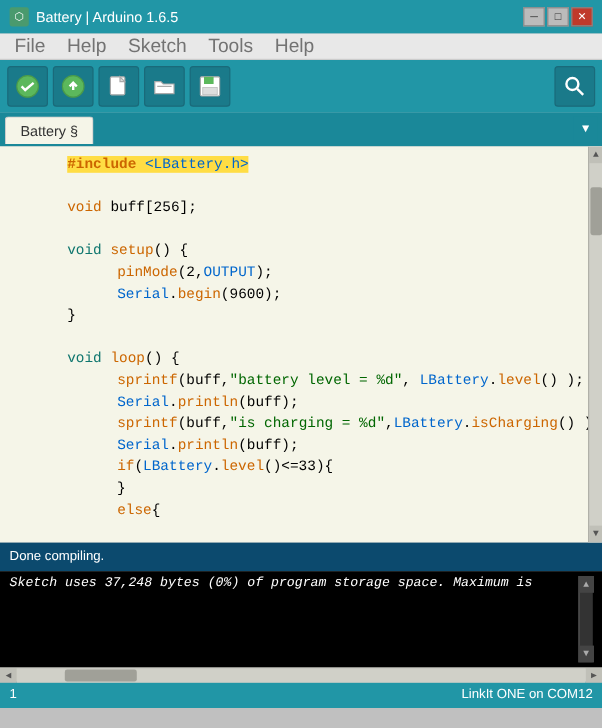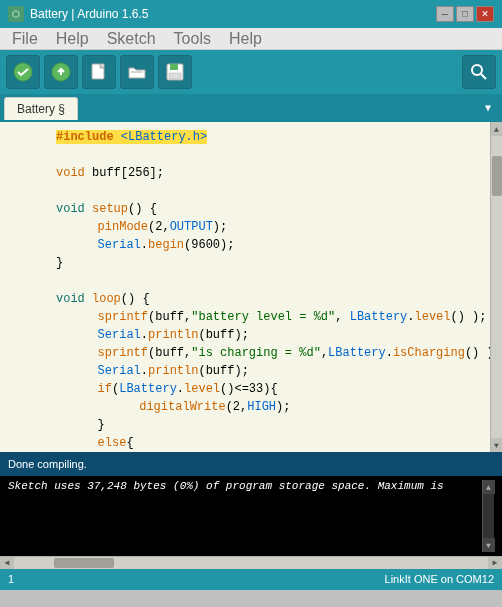--- a/index.html
+++ b/index.html
@@ -368,21 +368,20 @@
     <div class="code-line indent1">   <span class="kw-func">pinMode</span>(2,<span class="kw-obj">OUTPUT</span>);</div>
     <div class="code-line indent1">   <span class="kw-obj">Serial</span>.<span class="kw-func">begin</span>(9600);</div>
     <div class="code-line">}</div>
     <div class="code-line">&nbsp;</div>
     <div class="code-line"><span class="kw-void">void</span> <span class="kw-func">loop</span>() {</div>
     <div class="code-line indent1">   <span class="kw-func">sprintf</span>(buff,<span class="kw-str">"battery level = %d"</span>, <span class="kw-obj">LBattery</span>.<span class="kw-func">level</span>() );</div>
     <div class="code-line indent1">   <span class="kw-obj">Serial</span>.<span class="kw-func">println</span>(buff);</div>
     <div class="code-line indent1">   <span class="kw-func">sprintf</span>(buff,<span class="kw-str">"is charging = %d"</span>,<span class="kw-obj">LBattery</span>.<span class="kw-func">isCharging</span>() );</div>
     <div class="code-line indent1">   <span class="kw-obj">Serial</span>.<span class="kw-func">println</span>(buff);</div>
     <div class="code-line indent1">   <span class="kw-if">if</span>(<span class="kw-obj">LBattery</span>.<span class="kw-func">level</span>()&lt;=33){</div>
-    <div class="code-line indent2">      <span class="kw-func">digitalWrite</span>(2,<span class="kw-obj">HIGH</span>);</div>
     <div class="code-line indent1">   }</div>
     <div class="code-line indent1">   <span class="kw-else">else</span>{</div>
 
   </div>
   <div class="scrollbar-v">
     <div class="scroll-arrow">▲</div>
     <div class="scroll-thumb"></div>
     <div style="flex:1"></div>
     <div class="scroll-arrow">▼</div>
   </div>

